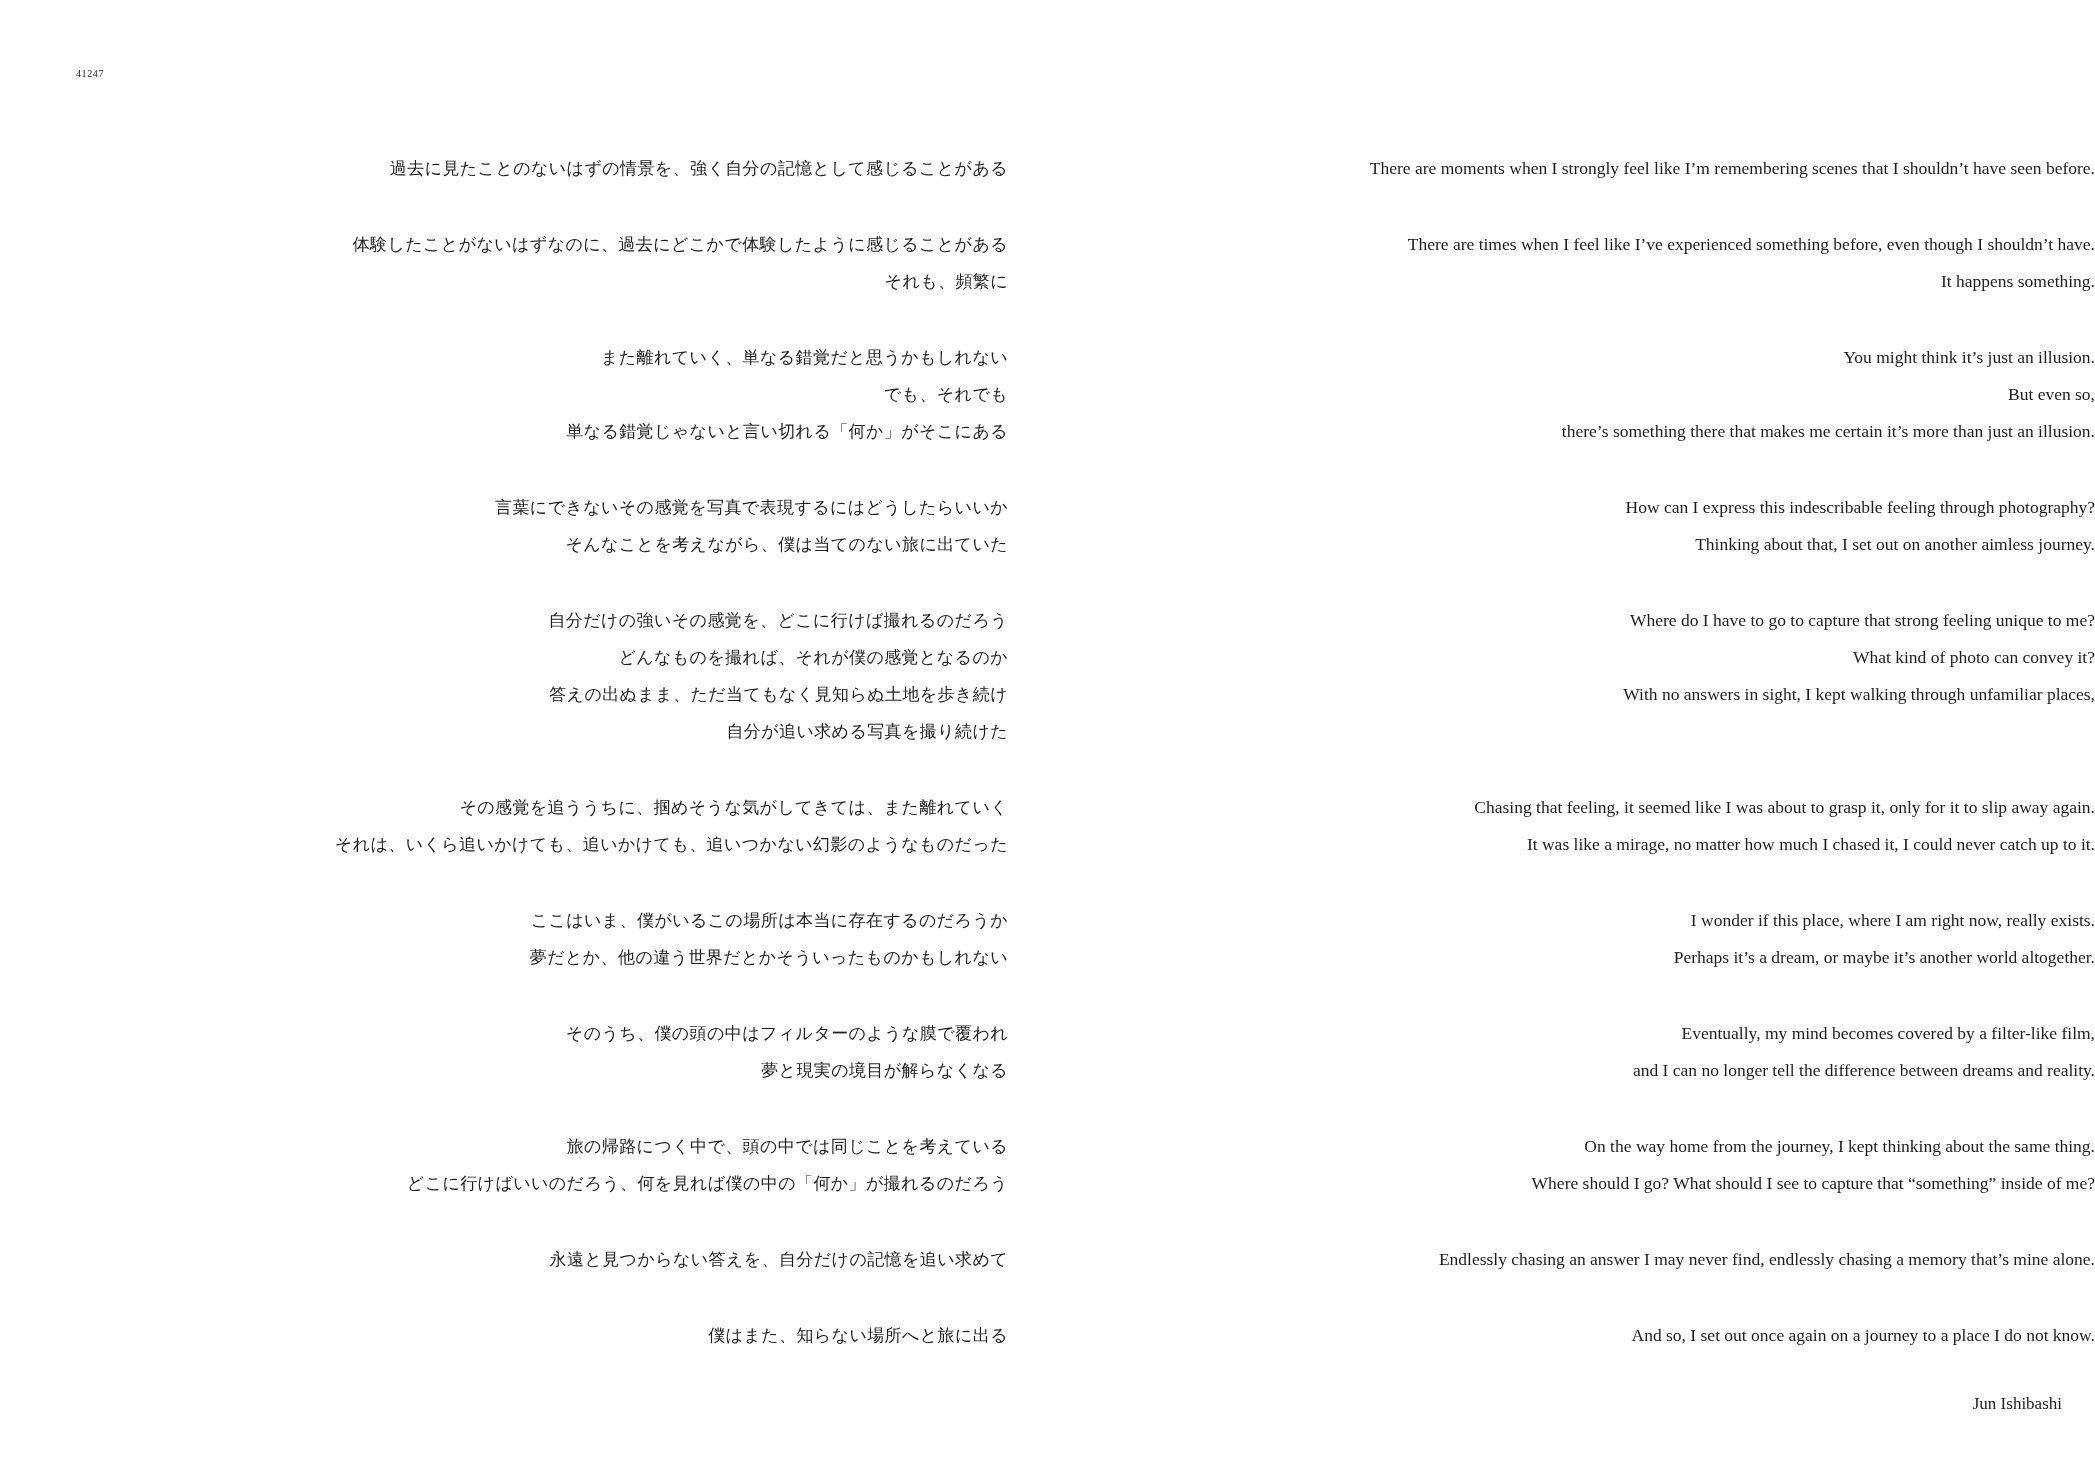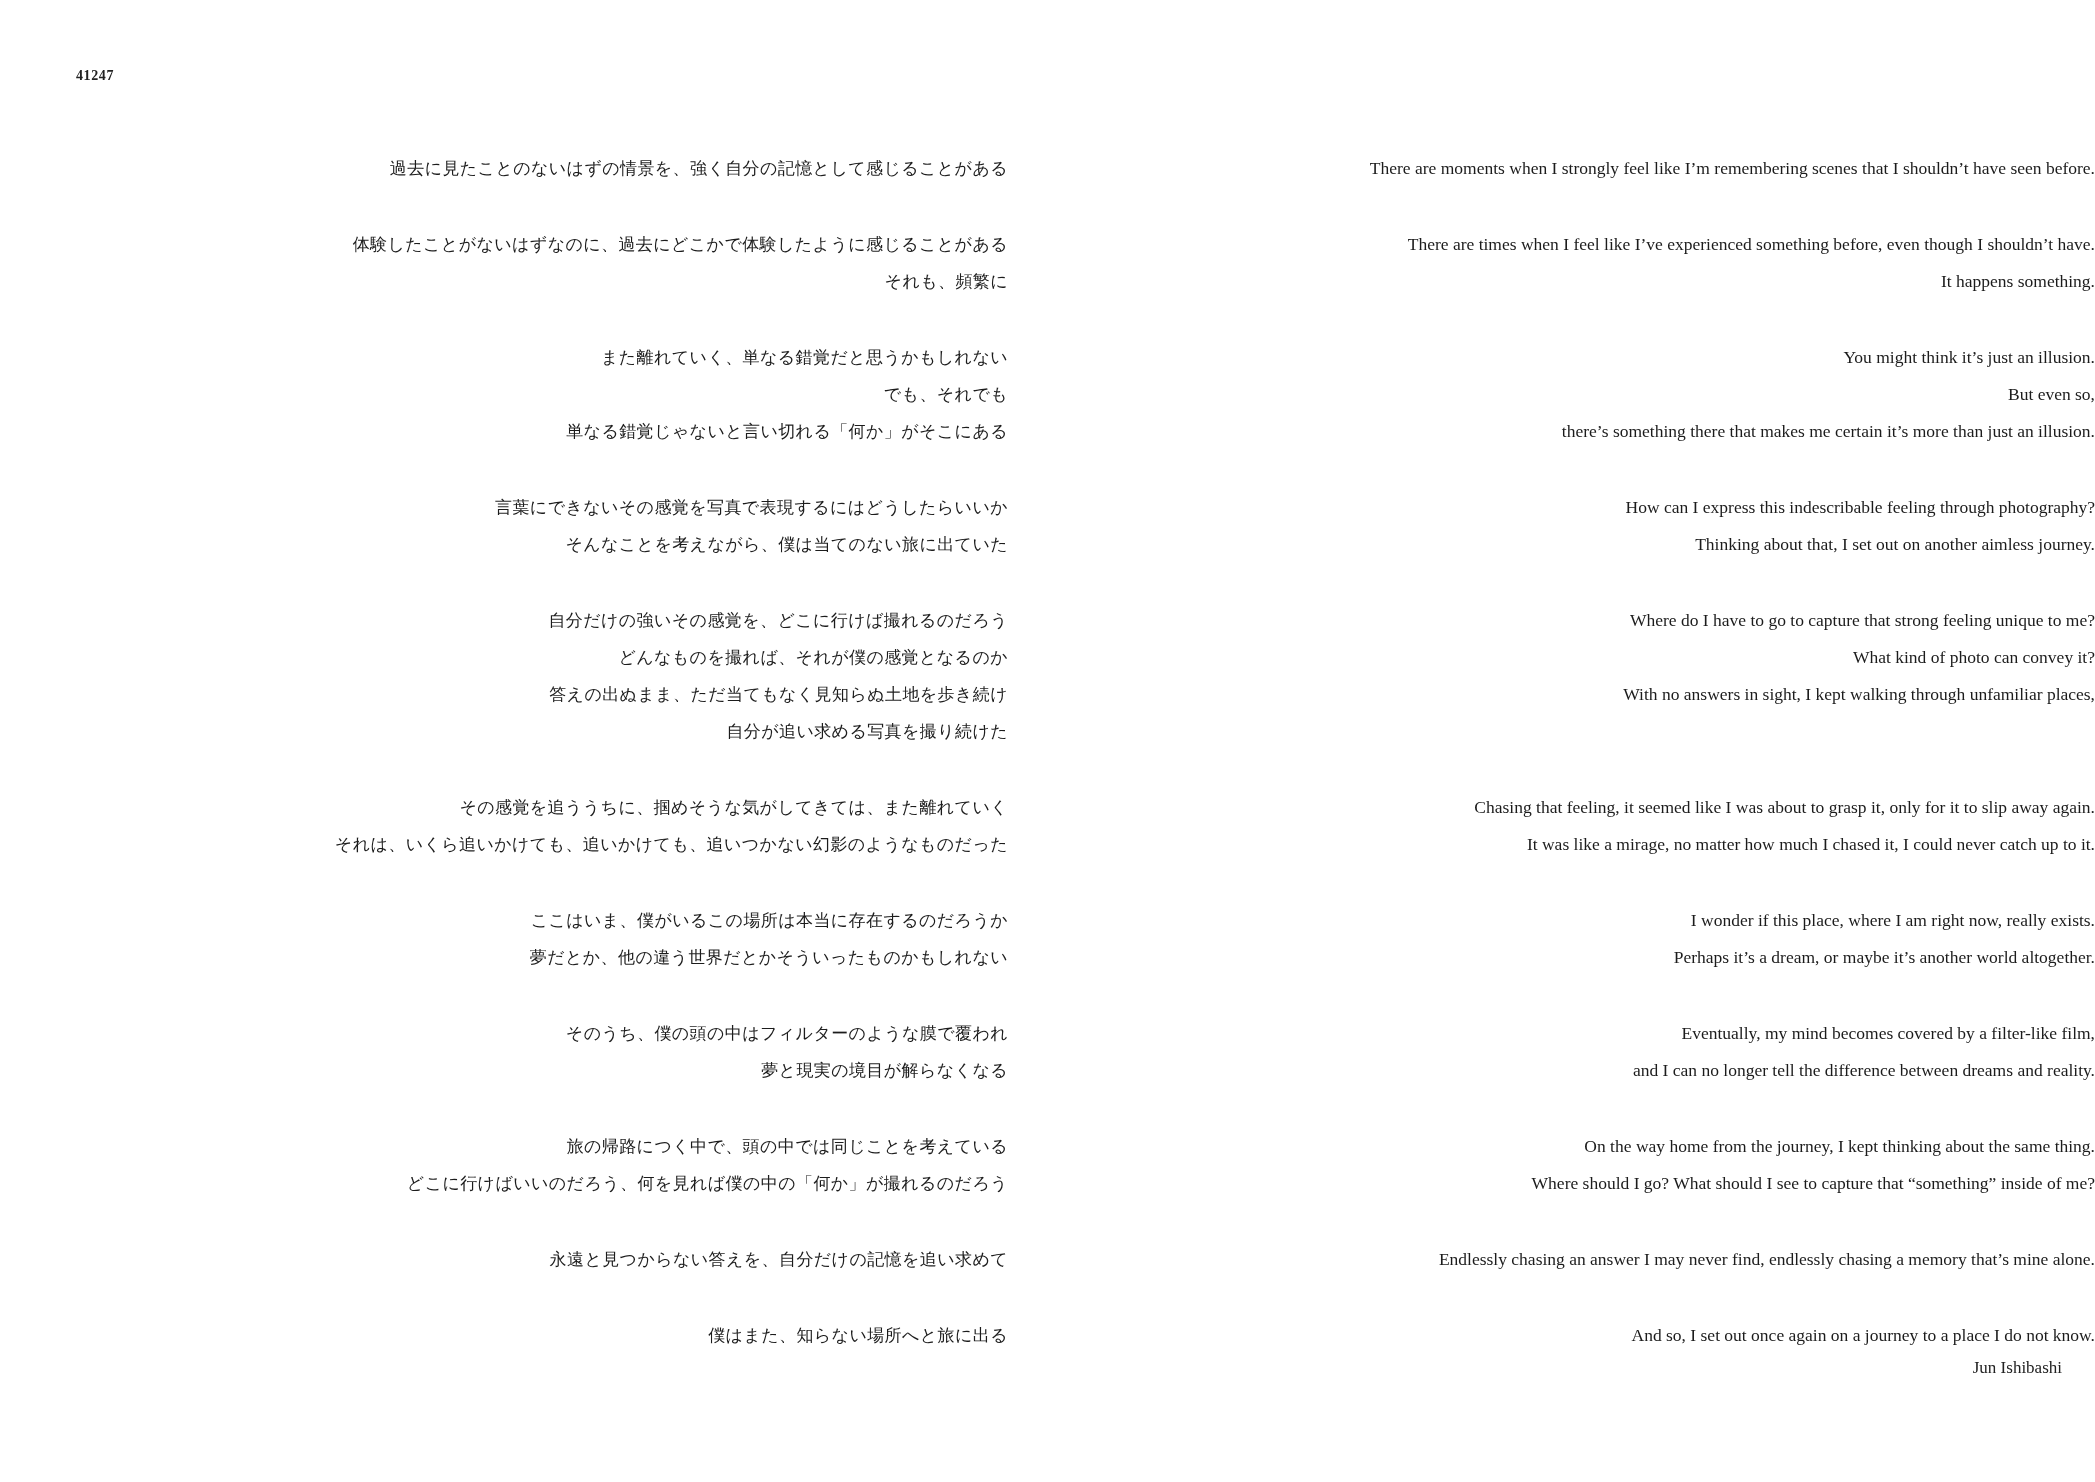--- a/index.html
+++ b/index.html
@@ -12,24 +12,23 @@
     width: 2095px;
     height: 1482px;
     overflow: hidden;
     font-family: "Liberation Serif", "DejaVu Serif", serif;
     color: #1c1c1c;
   }
   .page-number {
     position: absolute;
     left: 76px;
     top: 68px;
-    font-size: 14px;
+    font-size: 10px;
     letter-spacing: 0.6px;
     color: #222222;
-    font-weight: bold;
   }
   .poem {
     position: absolute;
     left: 0;
     top: 150px;
     width: 2095px;
   }
   .stanza-row {
     display: grid;
     grid-template-columns: 1008px 1fr;
@@ -46,21 +45,21 @@
     font-size: 17.5px;
   }
   .line {
     line-height: 37px;
     height: 37px;
     white-space: nowrap;
   }
   .credit {
     position: absolute;
     right: 33px;
-    top: 1358px;
+    top: 1394px;
     font-size: 17px;
     color: #222222;
   }
 </style>
 </head>
 <body>
 
 <div class="page-number">41247</div>
 
 <div class="poem">

